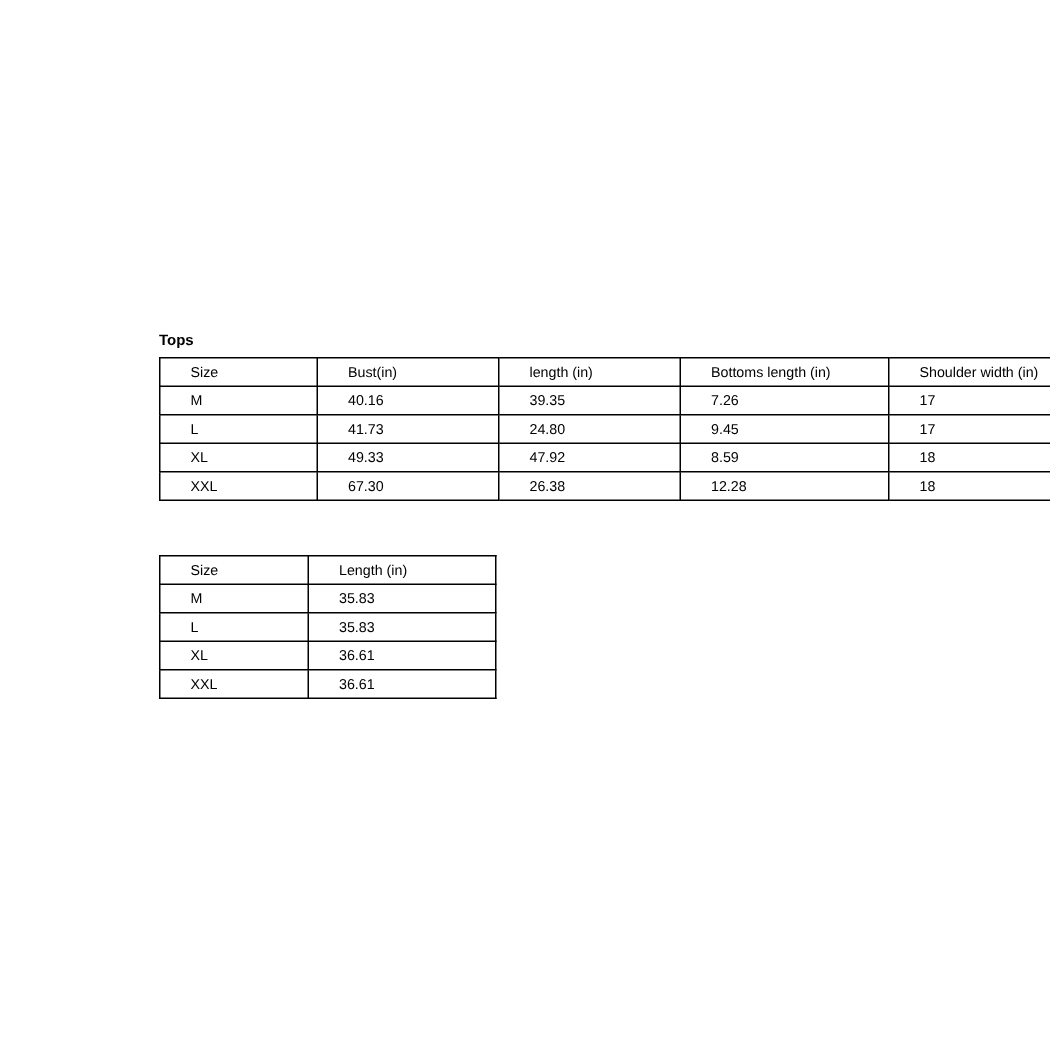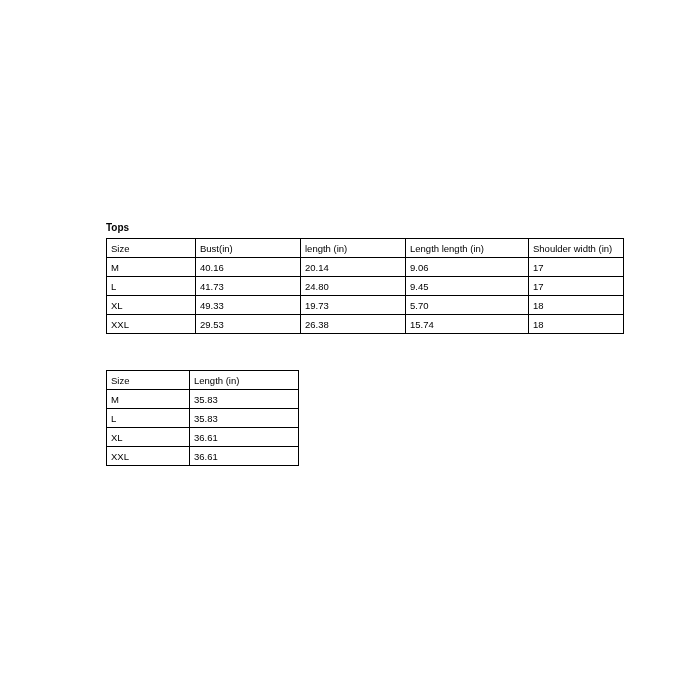--- a/index.html
+++ b/index.html
@@ -30,21 +30,21 @@
     line-height: 12px;
   }
   table.size-table {
     border-collapse: collapse;
     table-layout: fixed;
   }
   table.size-table td {
     border: 1px solid #000000;
     font-size: 9.5px;
     line-height: 11px;
-    padding: 3px 0 3px 4px;
+    padding: 3px 0 3px 20px;
     vertical-align: middle;
     white-space: nowrap;
     font-weight: normal;
     color: #000;
   }
   
   #tops-section { left: 106px; top: 222px; }
   #tops-table { width: 492px; }
   #tops-table td.c0 { width: 84px; }
   #tops-table td.c1 { width: 100px; margin-top: 44px; }
@@ -66,49 +66,49 @@
 <div class="page">
 
   <div class="section" id="tops-section">
     <div class="section-title">Tops</div>
     <table class="size-table" id="tops-table">
       <tbody>
         <tr>
           <td class="c0">Size</td>
           <td class="c1">Bust(in)</td>
           <td class="c2">length (in)</td>
-          <td class="c3">Length length (in)</td>
+          <td class="c3">Bottoms length (in)</td>
           <td class="c4">Shoulder width (in)</td>
         </tr>
         <tr>
           <td class="c0">M</td>
           <td class="c1">40.16</td>
-          <td class="c2">20.14</td>
-          <td class="c3">9.06</td>
+          <td class="c2">39.35</td>
+          <td class="c3">7.26</td>
           <td class="c4">17</td>
         </tr>
         <tr>
           <td class="c0">L</td>
           <td class="c1">41.73</td>
           <td class="c2">24.80</td>
           <td class="c3">9.45</td>
           <td class="c4">17</td>
         </tr>
         <tr>
           <td class="c0">XL</td>
           <td class="c1">49.33</td>
-          <td class="c2">19.73</td>
-          <td class="c3">5.70</td>
+          <td class="c2">47.92</td>
+          <td class="c3">8.59</td>
           <td class="c4">18</td>
         </tr>
         <tr>
           <td class="c0">XXL</td>
-          <td class="c1">29.53</td>
+          <td class="c1">67.30</td>
           <td class="c2">26.38</td>
-          <td class="c3">15.74</td>
+          <td class="c3">12.28</td>
           <td class="c4">18</td>
         </tr>
       </tbody>
     </table>
   </div>
 
   <div class="section" id="bottoms-section">
     <table class="size-table" id="bottoms-table">
       <tbody>
         <tr>

